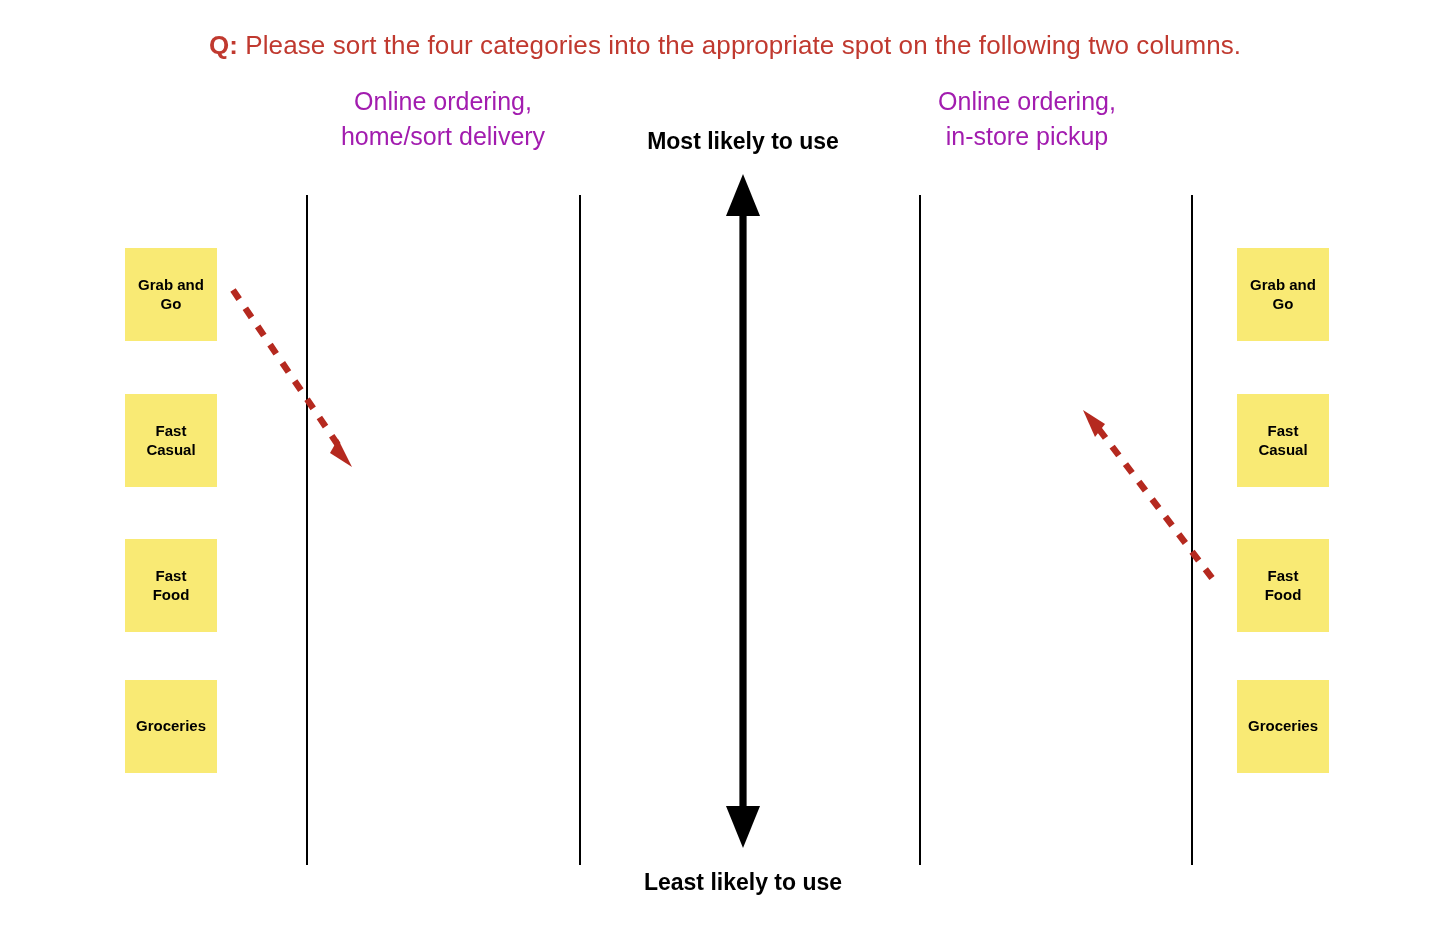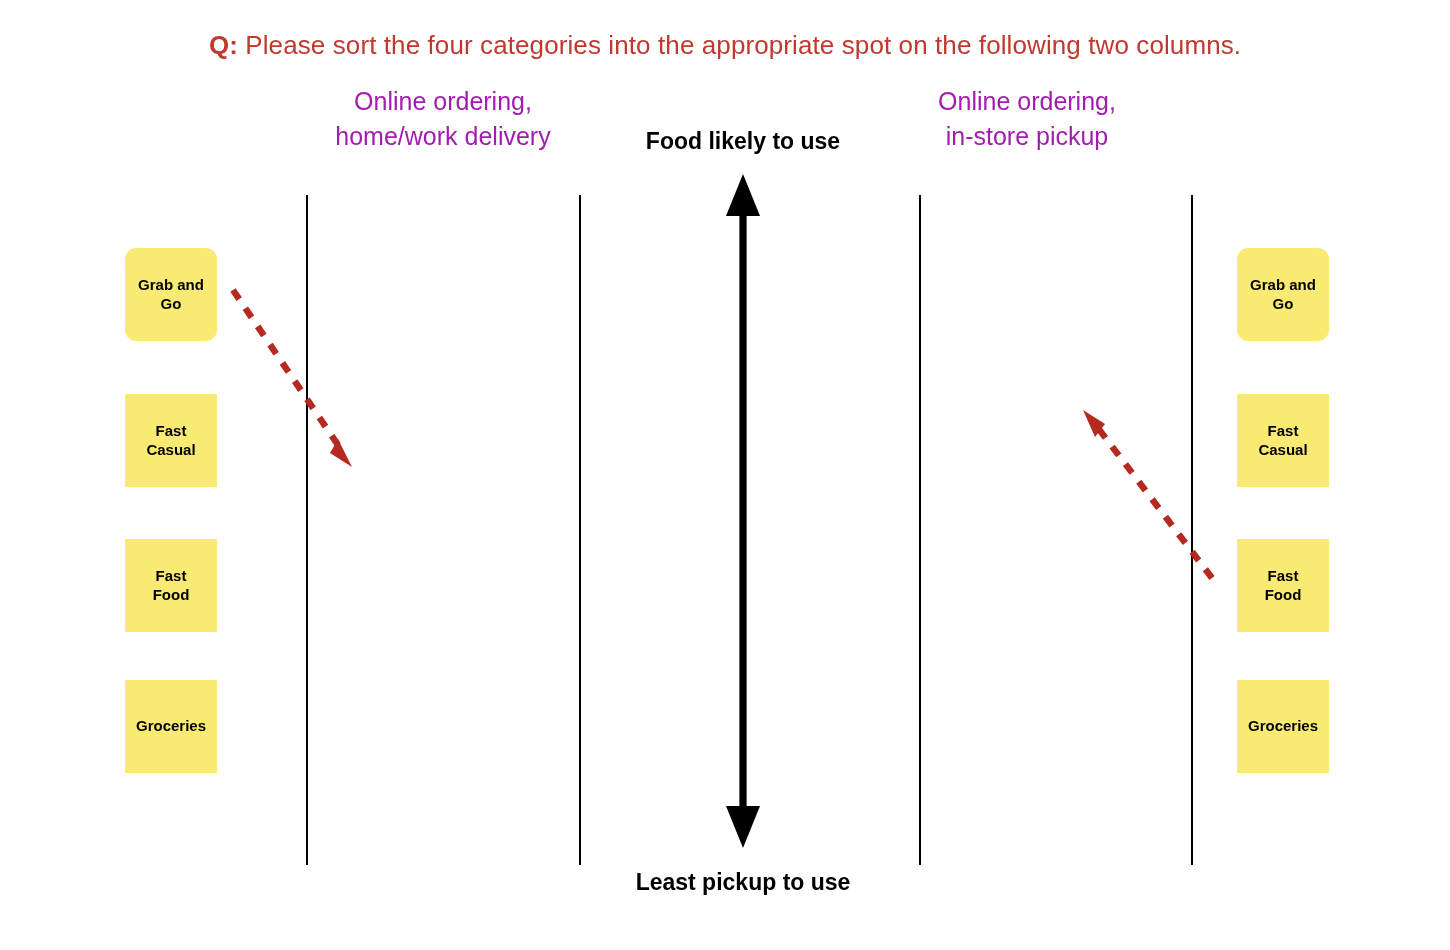--- a/index.html
+++ b/index.html
@@ -98,21 +98,21 @@
     text-align: center;
     font-size: 15px;
     font-weight: 700;
     color: #000000;
     line-height: 1.26;
     box-sizing: border-box;
     padding: 2px 3px;
   }
   .card-left  { left: 125px; }
   .card-right { left: 1237px; }
-  .row-0 { top: 248px; border-radius: 11px; }
+  .row-0 { top: 248px; }
   .row-1 { top: 394px; }
   .row-2 { top: 539px; }
   .row-3 { top: 680px; }
 
   
   .pointer-arrow {
     position: absolute;
   }
   #pointer-left  { left: 220px;  top: 275px; width: 150px; height: 205px; }
   #pointer-right { left: 1065px; top: 400px; width: 165px; height: 195px; }
@@ -122,29 +122,29 @@
 
 <div id="stage">
 
   <div class="question">
     <span class="q-prefix">Q:</span>
     <span class="q-text">Please sort the four categories into the appropriate spot on the following two columns.</span>
   </div>
 
   <div class="col-header" id="col-header-left">
     <span class="hl">Online ordering,</span>
-    <span class="hl">home/work delivery</span>
+    <span class="hl">home/sort delivery</span>
   </div>
   <div class="col-header" id="col-header-right">
     <span class="hl">Online ordering,</span>
     <span class="hl"> in-store pickup</span>
   </div>
 
-  <div class="scale-label" id="scale-top">Food likely to use</div>
-  <div class="scale-label" id="scale-bottom">Least pickup to use</div>
+  <div class="scale-label" id="scale-top">Most likely to use</div>
+  <div class="scale-label" id="scale-bottom">Least likely to use</div>
 
   <div class="divider" id="divider-1"></div>
   <div class="divider" id="divider-2"></div>
   <div class="divider" id="divider-3"></div>
   <div class="divider" id="divider-4"></div>
 
   <svg id="axis-arrow" viewBox="0 0 62 678">
     <polygon points="31,2 48,44 14,44" fill="#000000"></polygon>
     <rect x="27.4" y="40" width="7.2" height="598" fill="#000000"></rect>
     <polygon points="31,676 48,634 14,634" fill="#000000"></polygon>

